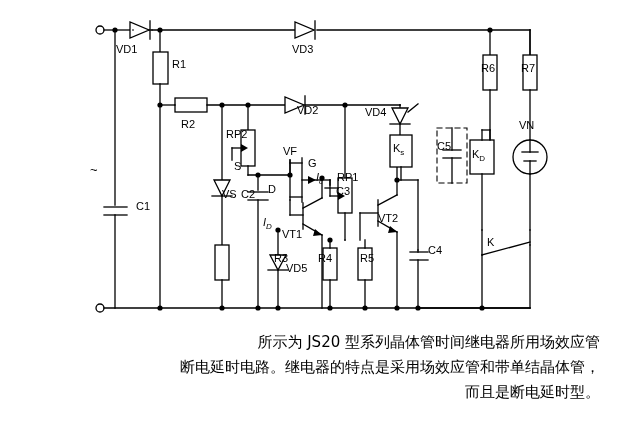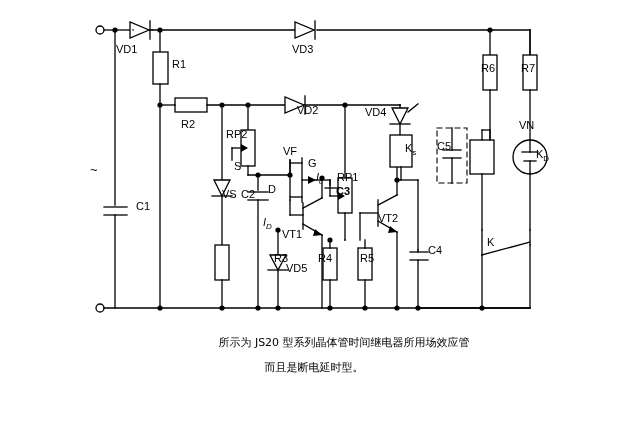--- a/index.html
+++ b/index.html
@@ -17,28 +17,28 @@
   }
   #schematic {
     position: absolute;
     left: 0;
     top: 0;
     width: 628px;
     height: 330px;
   }
   .caption {
     position: absolute;
-    left: 14px;
+    left: 0;
     top: 330px;
     width: 600px;
     font-family: "DejaVu Sans", sans-serif;
-    font-size: 11px;
+    font-size: 15px;
     line-height: 25px;
     color: #000000;
-    text-align: center;
+    text-align: right;
   }
   .caption .line1 { text-indent: 60px; }
   .lbl {
     position: absolute;
     font-family: "Liberation Sans", sans-serif;
     font-size: 11px;
     color: #000;
     white-space: nowrap;
   }
   .lbl.ital {
@@ -257,33 +257,34 @@
   <span class="lbl" style="left:226px; top:128px;">RP2</span>
   <span class="lbl" style="left:234px; top:160px;">S</span>
   <span class="lbl" style="left:283px; top:145px;">VF</span>
   <span class="lbl" style="left:308px; top:157px;">G</span>
   <span class="lbl" style="left:337px; top:171px;">RP1</span>
   <span class="lbl" style="left:222px; top:188px;">VS</span>
   <span class="lbl" style="left:241px; top:188px;">C2</span>
   <span class="lbl" style="left:268px; top:183px;">D</span>
   <span class="lbl ital" style="left:316px; top:171px;"><span>I</span><span class="sub">c</span></span>
   <span class="lbl ital" style="left:263px; top:216px;"><span>I</span><span class="sub">D</span></span>
-  <span class="lbl" style="left:336px; top:185px;font-weight:bold;">C3</span>
+  <span class="lbl" style="left:336px; top:185px;">C3</span>
   <span class="lbl" style="left:282px; top:228px;">VT1</span>
   <span class="lbl" style="left:378px; top:212px;">VT2</span>
   <span class="lbl" style="left:226px; top:252px;padding-left:48px;">R3</span>
   <span class="lbl" style="left:286px; top:262px;">VD5</span>
   <span class="lbl" style="left:318px; top:252px;">R4</span>
   <span class="lbl" style="left:360px; top:252px;">R5</span>
   <span class="lbl" style="left:428px; top:244px;">C4</span>
   <span class="lbl" style="left:437px; top:140px;">C5</span>
-  <span class="lbl" style="left:393px; top:142px;margin-left:12px;"><span>K</span><span class="sub">s</span></span>
-  <span class="lbl" style="left:496px; top:148px;padding-left:40px;"><span>K</span><span class="sub">D</span></span>
+  <span class="lbl" style="left:393px; top:142px;"><span>K</span><span class="sub">s</span></span>
+  <span class="lbl" style="left:472px; top:148px;"><span>K</span><span class="sub">D</span></span>
   <span class="lbl" style="left:487px; top:236px;">K</span>
   <span class="lbl" style="left:136px; top:200px;">C1</span>
   <span class="lbl big" style="left:90px; top:162px;">~</span>
 
   <div class="caption">
     <div class="line1">所示为 JS20 型系列晶体管时间继电器所用场效应管</div>
+    <div>断电延时电路。继电器的特点是采用场效应管和带单结晶体管，</div>
     <div>而且是断电延时型。</div>
   </div>
 
 </div>
 
 </body></html>

